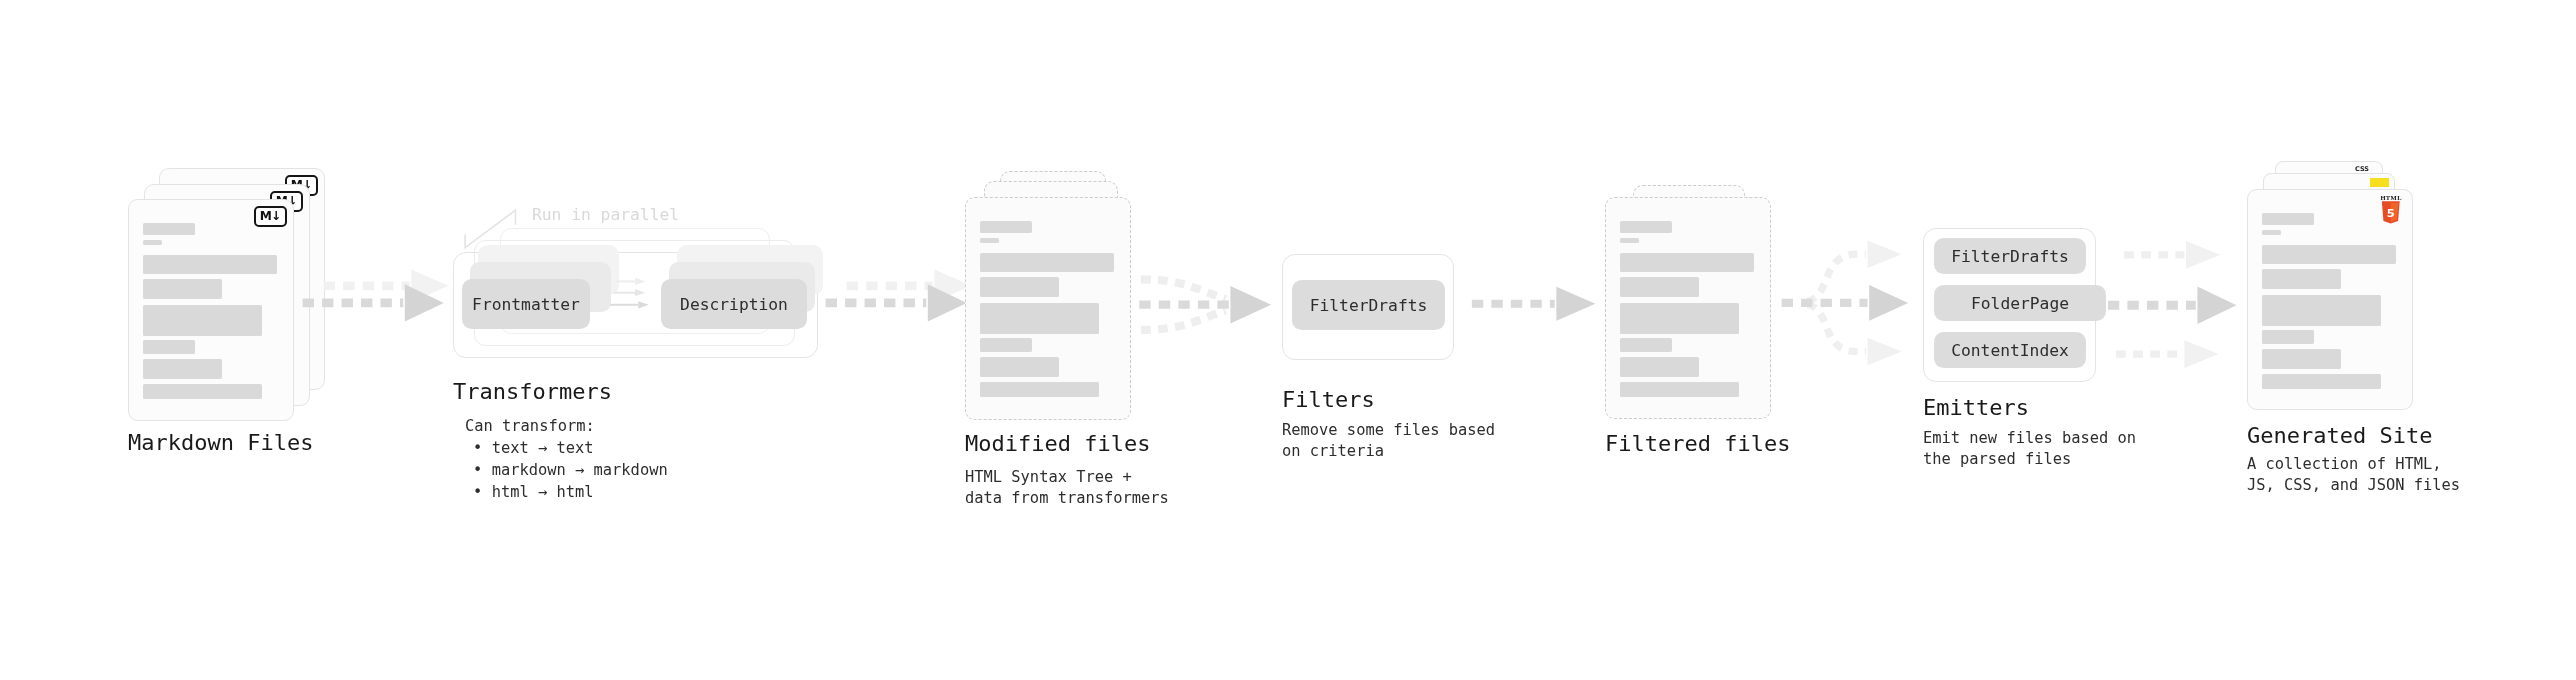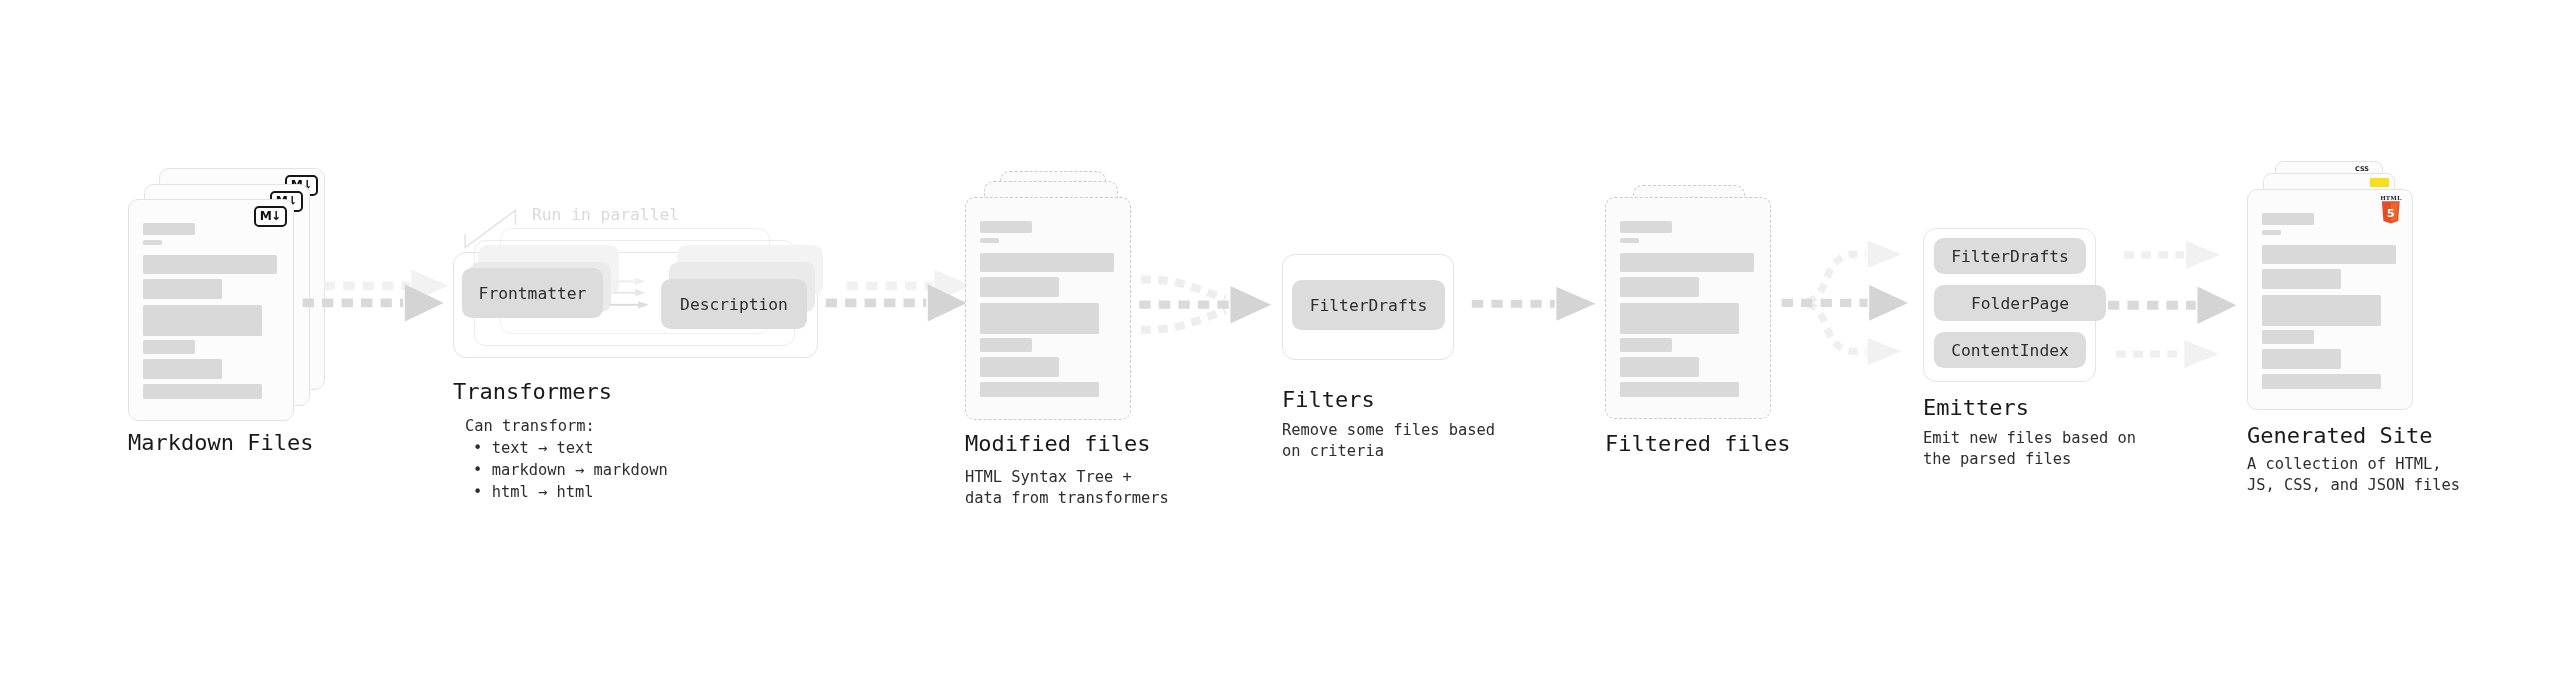--- a/index.html
+++ b/index.html
@@ -88,21 +88,21 @@
     <polyline points="10,40 10,56 72,10 72,28" fill="none" stroke="#e4e4e4" stroke-width="2"></polyline>
   </svg>
   <div class="annotation" style="left:532px;top:205px;">Run in parallel</div>
 
   <div class="outline" style="left:500px;top:228px;width:270px;height:106px;"></div>
   <div class="outline" style="left:474px;top:240px;width:321px;height:106px;border-color:#ececec;"></div>
   <div class="frame" style="left:453px;top:252px;width:365px;height:106px;"></div>
 
   <div class="chip ghost2" style="left:478px;top:245px;width:141px;height:50px;"></div>
   <div class="chip ghost1" style="left:470px;top:262px;width:141px;height:50px;"></div>
-  <div class="chip" style="left:462px;top:268px;width:141px;height:50px;">Frontmatter</div>
+  <div class="chip" style="left:462px;top:279px;width:128px;height:50px;">Frontmatter</div>
 
   <div class="chip ghost2" style="left:677px;top:245px;width:146px;height:50px;"></div>
   <div class="chip ghost1" style="left:669px;top:262px;width:146px;height:50px;"></div>
   <div class="chip" style="left:661px;top:279px;width:146px;height:50px;">Description</div>
 
   <svg class="arrow" style="left:606px;top:273px;" width="50" height="41" viewBox="0 0 62 50">
     <line x1="12" y1="10" x2="36" y2="10" stroke="#eeeeee" stroke-width="2.5"></line>
     <path d="M36,5.5 L49,10 L36,14.5 Z" fill="#eeeeee"></path>
     <line x1="10" y1="24" x2="36" y2="24" stroke="#e7e7e7" stroke-width="2.5"></line>
     <path d="M36,19.5 L49,24 L36,28.5 Z" fill="#e7e7e7"></path>

